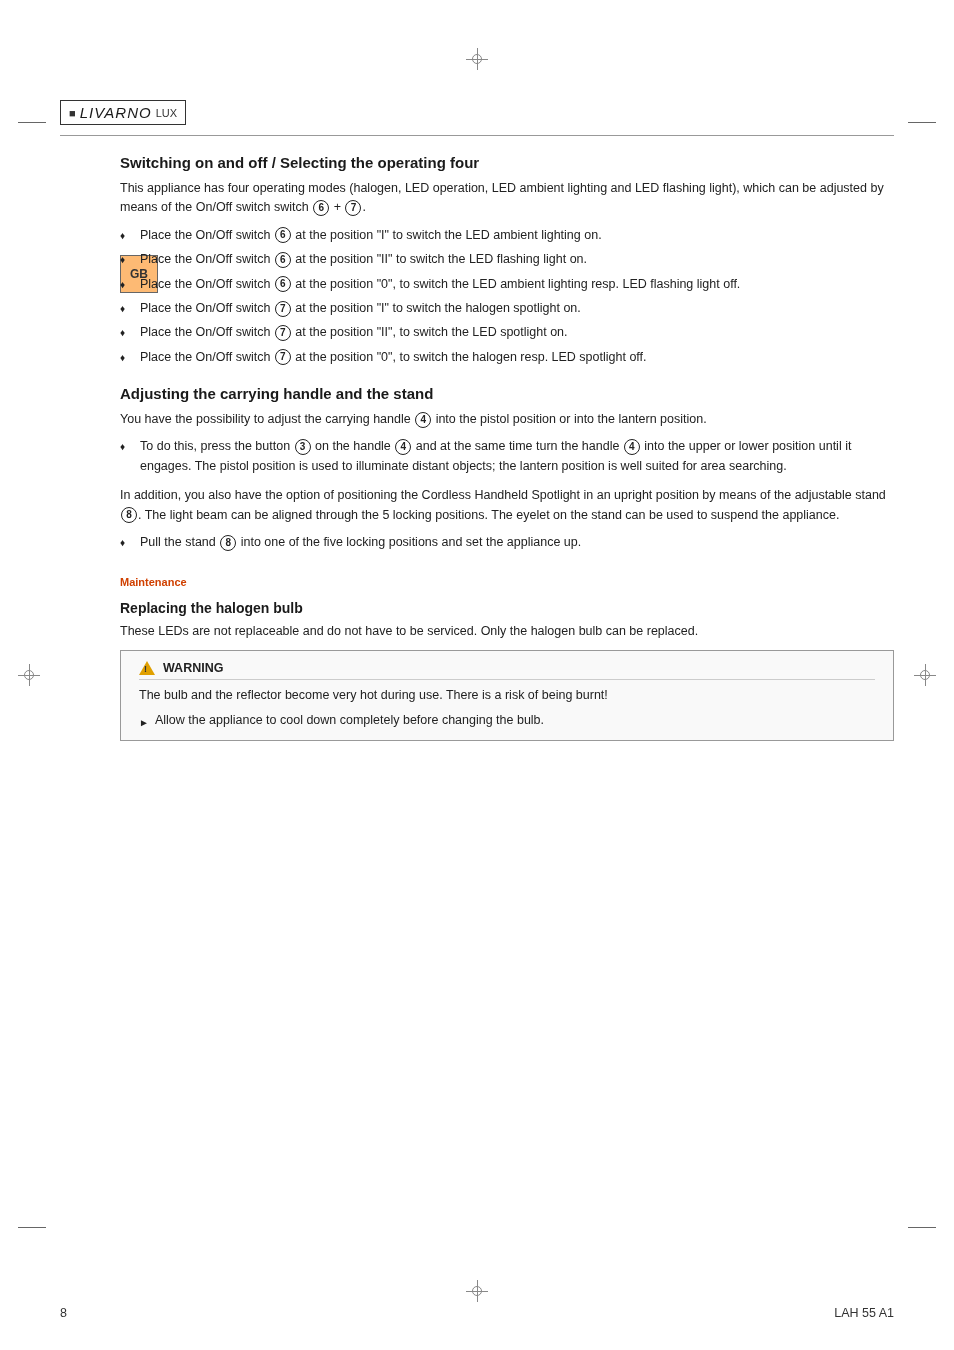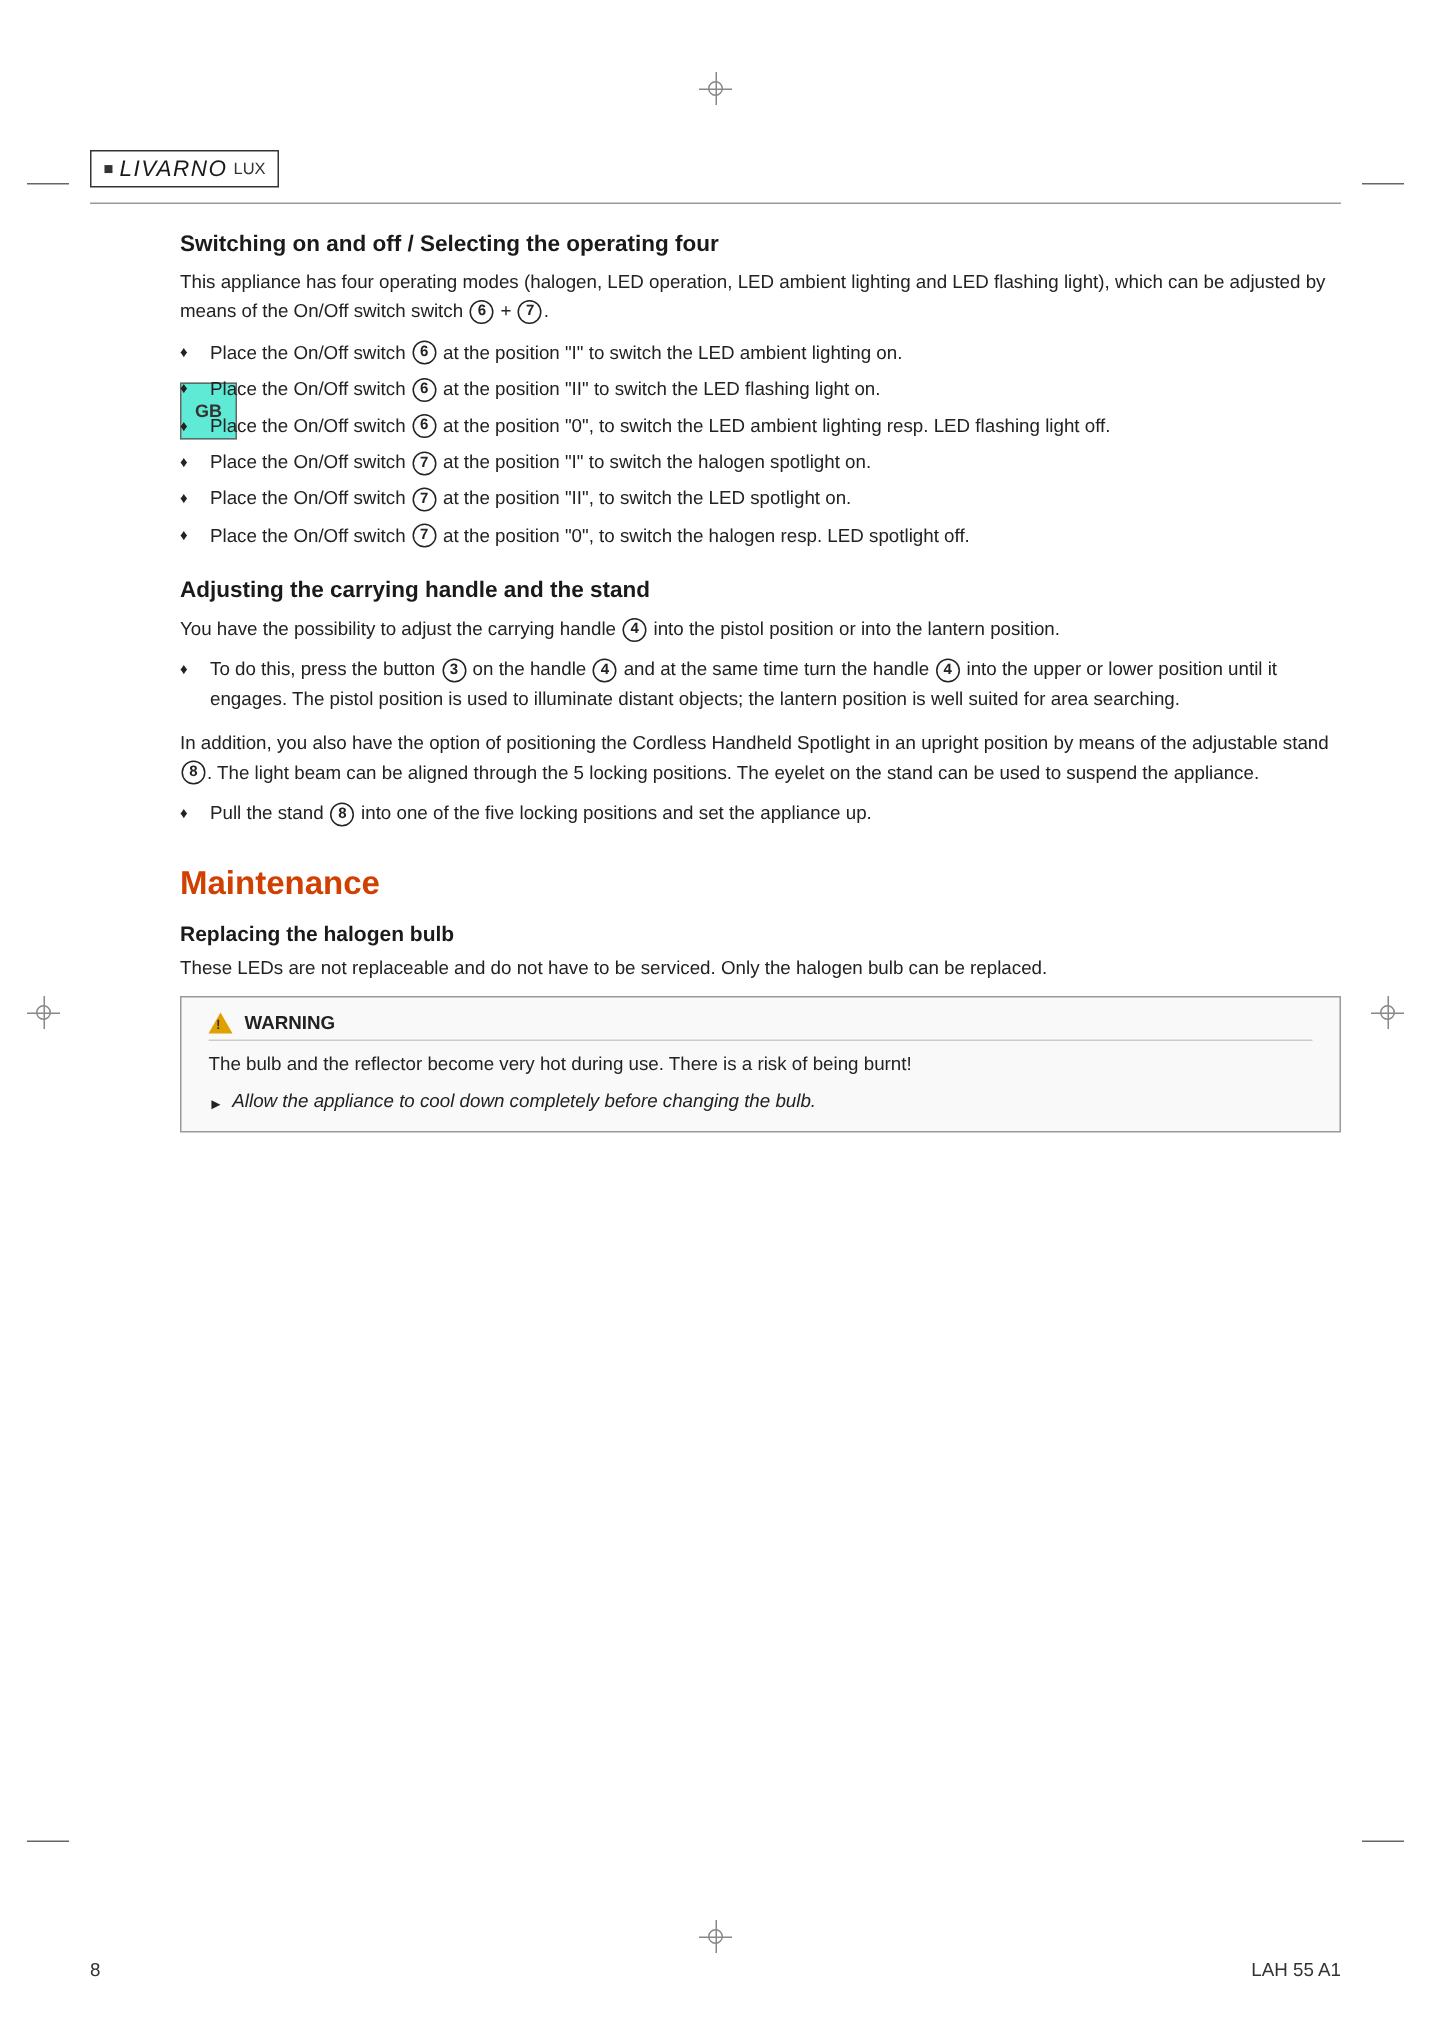--- a/index.html
+++ b/index.html
@@ -140,21 +140,21 @@
       font-style: normal;
     }
 
     
     .gb-badge {
       position: absolute;
       left: 60px;
       top: 155px;
       width: 38px;
       height: 38px;
-      background: #5eead4;
+      background: #fdba74;
       border: 1.5px solid #666;
       display: flex;
       align-items: center;
       justify-content: center;
       font-size: 12px;
       font-weight: bold;
       color: #333;
     }
 
     
@@ -170,21 +170,21 @@
     }
 
     h3 {
       font-size: 14px;
       font-weight: bold;
       color: #1a1a1a;
       margin-bottom: 6px;
     }
 
     h2.maintenance {
-      font-size: 22px;
+      font-size: 11px;
       font-weight: bold;
       color: #d04000;
       margin-top: 24px;
       margin-bottom: 12px;
     }
 
     p {
       font-size: 12.5px;
       line-height: 1.55;
       color: #222;
@@ -279,21 +279,20 @@
       margin-bottom: 6px;
     }
 
     .arrow-bullet {
       font-size: 12.5px;
       color: #222;
       line-height: 1.55;
       display: flex;
       align-items: flex-end;
       gap: 6px;
-      font-style: italic;
     }
 
     .arrow-bullet::before {
       content: '►';
       font-size: 10px;
       margin-top: 2px;
       flex-shrink: 0;
     }
 
     

